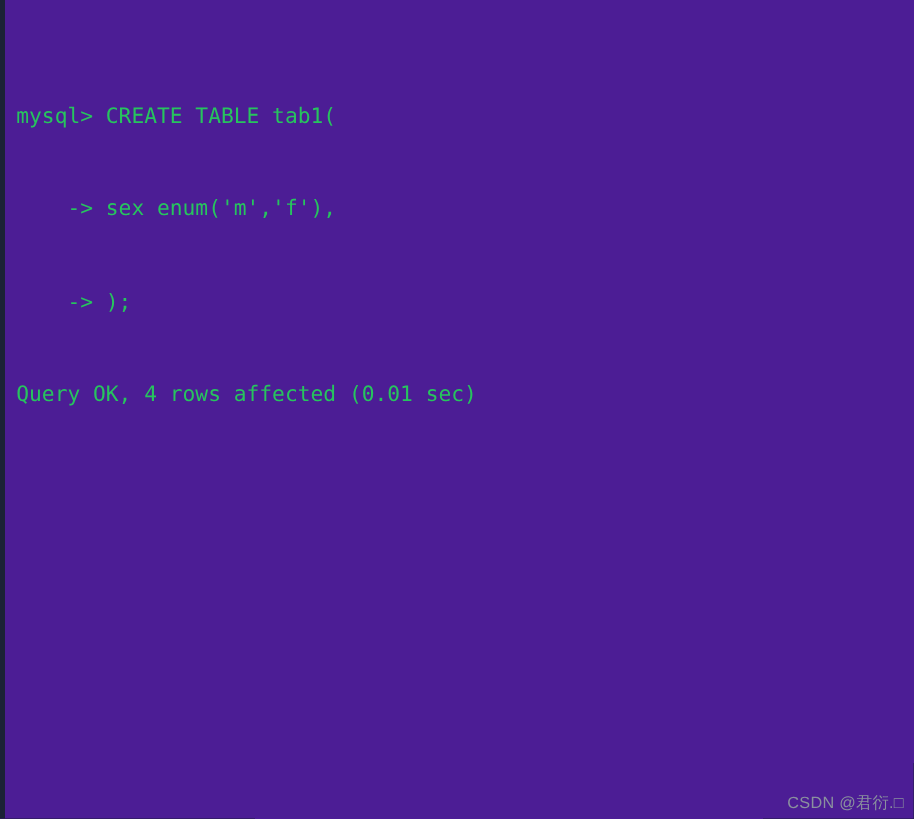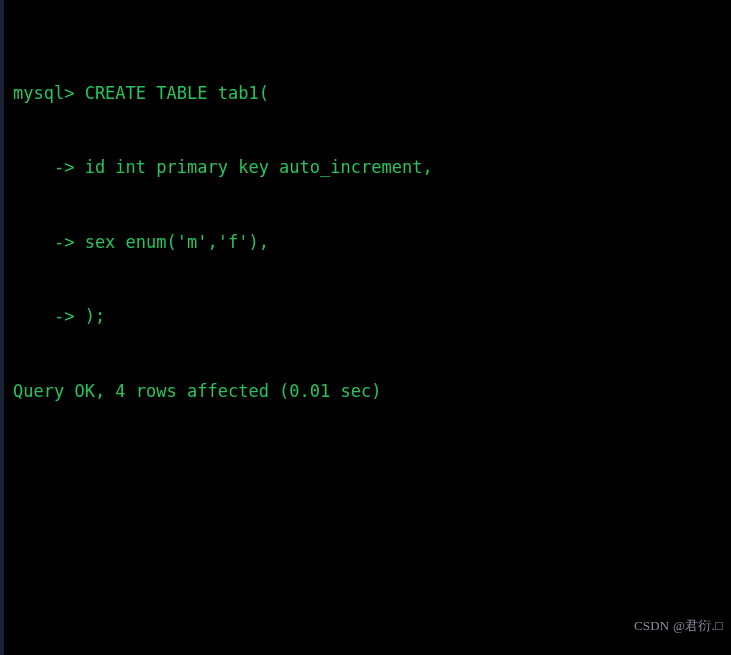--- a/index.html
+++ b/index.html
@@ -4,21 +4,21 @@
 <style>
   html, body {
     margin: 0;
     padding: 0;
     background: #161d2f;
   }
   #terminal {
     position: relative;
     width: 731px;
     height: 655px;
-    background: #000000;
+    background: #4c1d95;
     overflow: hidden;
     box-sizing: border-box;
   }
   
   #terminal::before {
     content: "";
     position: absolute;
     left: 0;
     top: 0;
     width: 4px;
@@ -42,38 +42,37 @@
   .line {
     white-space: pre;
     min-height: 24.85px;
   }
   .blank {
     min-height: 24.85px;
   }
   #watermark {
     position: absolute;
     right: 8px;
-    bottom: 20px;
-    font-family: Liberation Serif, serif;
+    bottom: 4px;
+    font-family: Liberation Sans, sans-serif;
     font-size: 13px;
     color: #8a909e;
     letter-spacing: 0.2px;
     white-space: pre;
     text-align: center;
   }
 </style>
 </head>
 <body>
 
 <div id="terminal">
 
   <div id="console">
 
     <div class="line">mysql&gt; CREATE TABLE tab1(</div>
-    <div class="line">    -&gt; id int primary key auto_increment,</div>
     <div class="line">    -&gt; sex enum('m','f'),</div>
     <div class="line">    -&gt; );</div>
     <div class="line">Query OK, 4 rows affected (0.01 sec)</div>
     <div class="line blank"></div>
 
     
     
     
     
     

